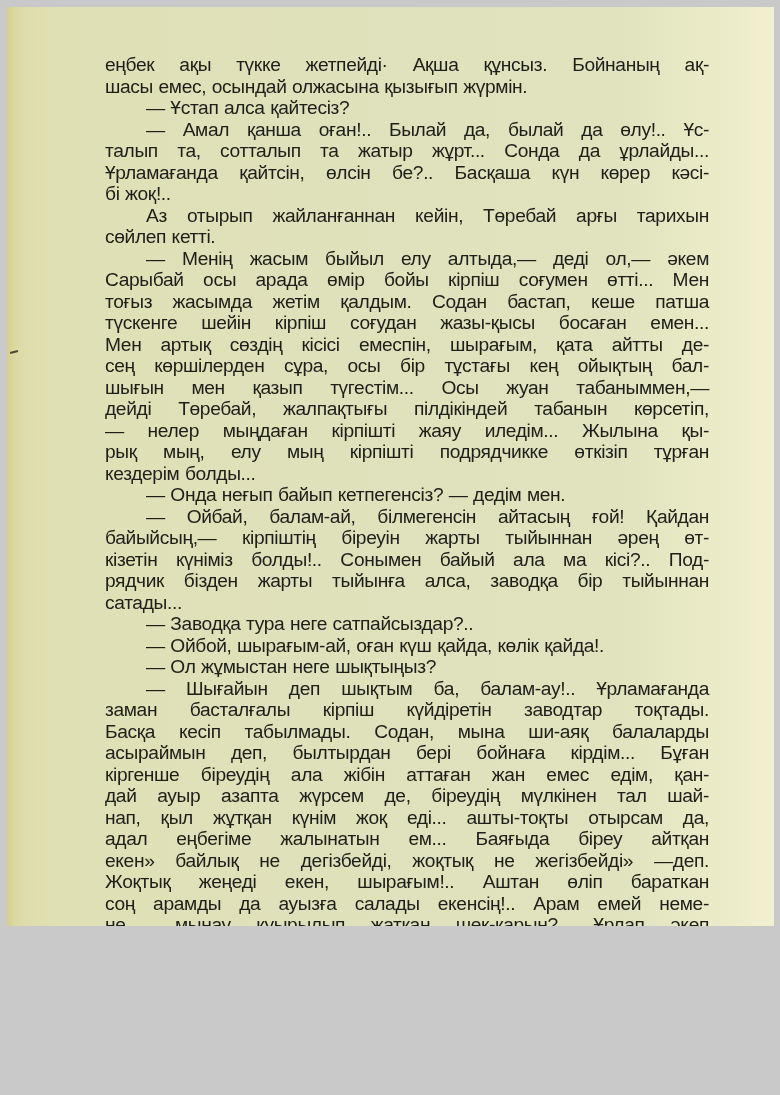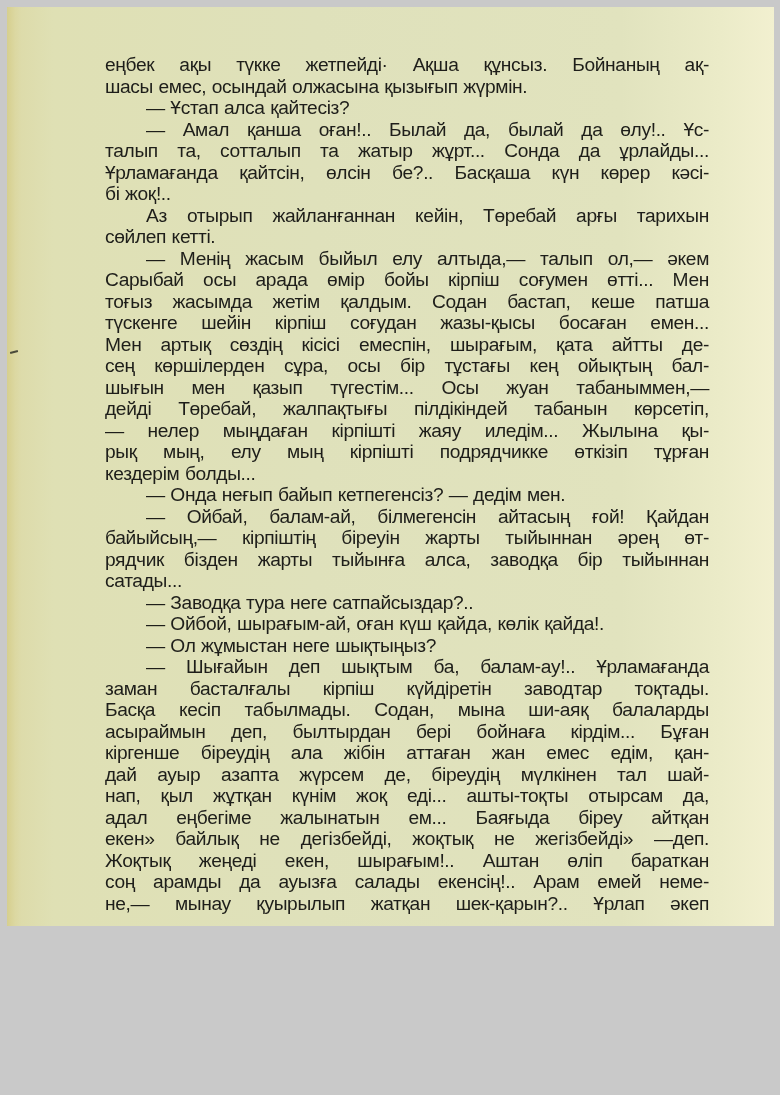--- a/index.html
+++ b/index.html
@@ -107,34 +107,35 @@
   <div class="text-block" id="body-text">
       <span class="line">еңбек ақы түкке жетпейді· Ақша құнсыз. Бойнаның ақ-</span>
       <span class="line last">шасы емес, осындай олжасына қызығып жүрмін.</span>
       <span class="line indent last">— Ұстап алса қайтесіз?</span>
       <span class="line indent">— Амал қанша оған!.. Былай да, былай да өлу!.. Ұс-</span>
       <span class="line">талып та, сотталып та жатыр жұрт... Сонда да ұрлайды...</span>
       <span class="line">Ұрламағанда қайтсін, өлсін бе?.. Басқаша күн көрер кәсі-</span>
       <span class="line last">бі жоқ!..</span>
       <span class="line indent">Аз отырып жайланғаннан кейін, Төребай арғы тарихын</span>
       <span class="line last">сөйлеп кетті.</span>
-      <span class="line indent">— Менің жасым быйыл елу алтыда,— талып ол,— әкем</span>
+      <span class="line indent">— Менің жасым быйыл елу алтыда,— деді ол,— әкем</span>
       <span class="line">Сарыбай осы арада өмір бойы кірпіш соғумен өтті... Мен</span>
       <span class="line">тоғыз жасымда жетім қалдым. Содан бастап, кеше патша</span>
       <span class="line">түскенге шейін кірпіш соғудан жазы-қысы босаған емен...</span>
       <span class="line">Мен артық сөздің кісісі емеспін, шырағым, қата айтты де-</span>
       <span class="line">сең көршілерден сұра, осы бір тұстағы кең ойықтың бал-</span>
       <span class="line">шығын мен қазып түгестім... Осы жуан табаныммен,—</span>
       <span class="line">дейді Төребай, жалпақтығы пілдікіндей табанын көрсетіп,</span>
       <span class="line">— нелер мыңдаған кірпішті жаяу иледім... Жылына қы-</span>
       <span class="line">рық мың, елу мың кірпішті подрядчикке өткізіп тұрған</span>
       <span class="line last">кездерім болды...</span>
       <span class="line indent last">— Онда неғып байып кетпегенсіз? — дедім мен.</span>
       <span class="line indent">— Ойбай, балам-ай, білмегенсін айтасың ғой! Қайдан</span>
       <span class="line">байыйсың,— кірпіштің біреуін жарты тыйыннан әрең өт-</span>
+      <span class="line">кізетін күніміз болды!.. Сонымен байый ала ма кісі?.. Под-</span>
       <span class="line">рядчик бізден жарты тыйынға алса, заводқа бір тыйыннан</span>
       <span class="line last">сатады...</span>
       <span class="line indent last">— Заводқа тура неге сатпайсыздар?..</span>
       <span class="line indent last">— Ойбой, шырағым-ай, оған күш қайда, көлік қайда!.</span>
       <span class="line indent last">— Ол жұмыстан неге шықтыңыз?</span>
       <span class="line indent">— Шығайын деп шықтым ба, балам-ау!.. Ұрламағанда</span>
       <span class="line">заман басталғалы кірпіш күйдіретін заводтар тоқтады.</span>
       <span class="line">Басқа кесіп табылмады. Содан, мына ши-аяқ балаларды</span>
       <span class="line">асыраймын деп, былтырдан бері бойнаға кірдім... Бұған</span>
       <span class="line">кіргенше біреудің ала жібін аттаған жан емес едім, қан-</span>

